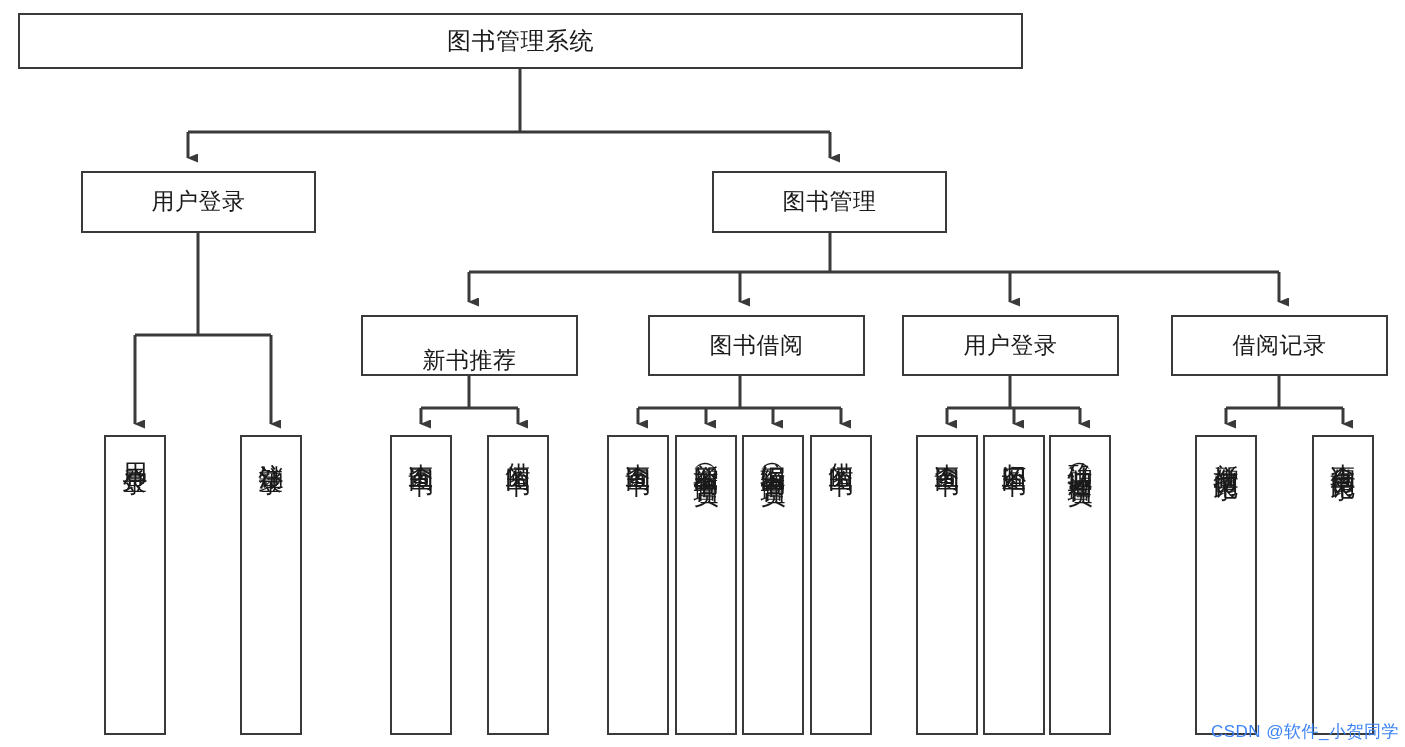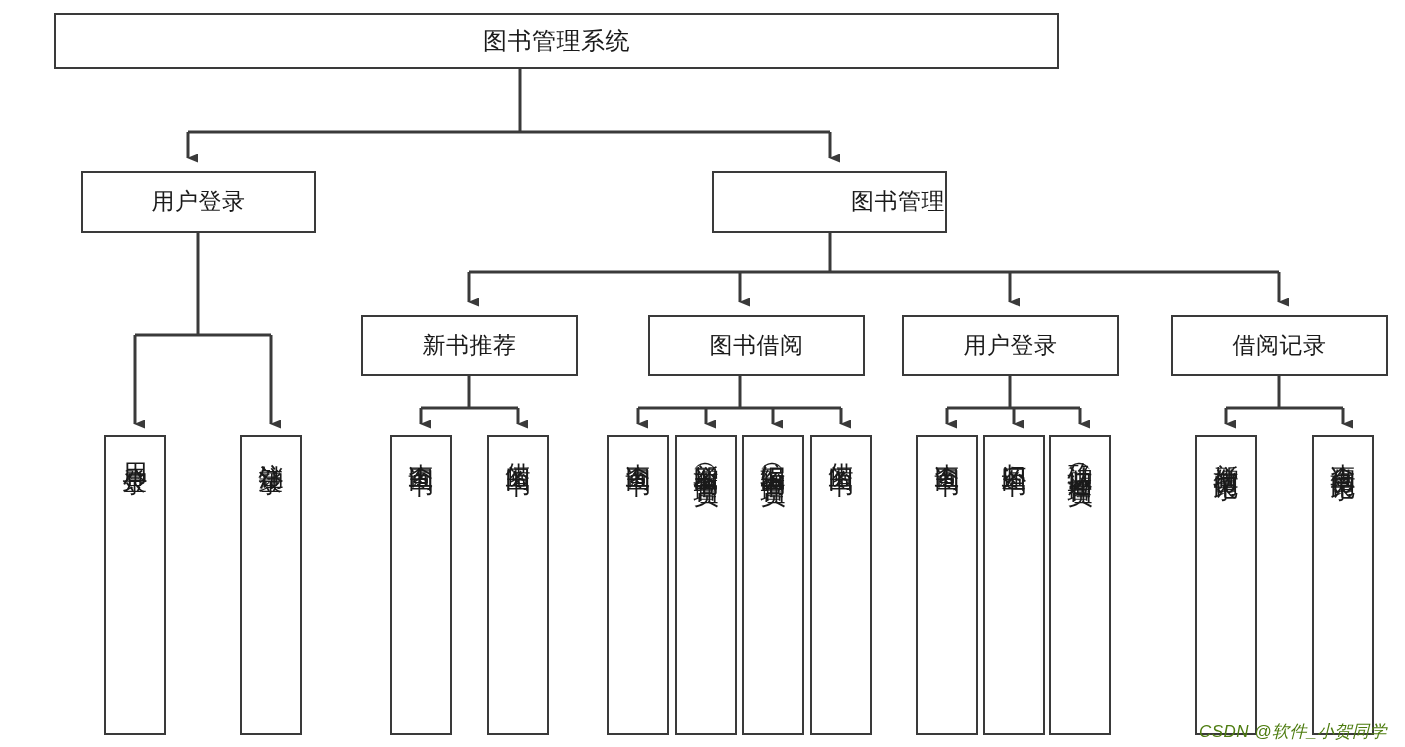--- a/index.html
+++ b/index.html
@@ -61,27 +61,26 @@
     writing-mode: vertical-rl;
     text-orientation: upright;
     font-size: 25px;
     line-height: 1.0;
     letter-spacing: 3px;
     white-space: normal;
     max-height: 282px;
   }
   #watermark {
     position: absolute;
-    right: 18px;
+    right: 6px;
     bottom: 4px;
     font-size: 17px;
-    color: #4d7c0f;
+    color: #3b82f6;
     letter-spacing: 0.5px;
     white-space: nowrap;
-    font-style: italic;
   }
 </style>
 </head>
 <body>
 
 <div id="diagram-root">
 
   <svg id="edge-layer" viewBox="0 0 1405 747" xmlns="http://www.w3.org/2000/svg">
     <defs>
       <marker id="arrowhead" markerWidth="9" markerHeight="11" refX="4.5" refY="10" orient="auto" markerUnits="userSpaceOnUse">
@@ -125,32 +124,32 @@
       <path d="M 1014,408 L 1014,424" marker-end="url(#arrowhead)"></path>
       <path d="M 1080,408 L 1080,424" marker-end="url(#arrowhead)"></path>
 
       <path d="M 1279,376 L 1279,408"></path>
       <path d="M 1226,408 L 1343,408"></path>
       <path d="M 1226,408 L 1226,424" marker-end="url(#arrowhead)"></path>
       <path d="M 1343,408 L 1343,424" marker-end="url(#arrowhead)"></path>
     </g>
   </svg>
 
-  <div class="node h root" style="left:18px; top:13px; width:1005px; height:56px;margin-left:36px;">
+  <div class="node h root" style="left:18px; top:13px; width:1005px; height:56px;">
     <span class="node-label">图书管理系统</span>
   </div>
 
   <div class="node h" style="left:81px; top:171px; width:235px; height:62px;">
     <span class="node-label">用户登录</span>
   </div>
-  <div class="node h" style="left:712px; top:171px; width:235px; height:62px;justify-content:flex-end;">
+  <div class="node h" style="left:712px; top:171px; width:235px; height:62px;">
     <span class="node-label">图书管理</span>
   </div>
 
-  <div class="node h" style="left:361px; top:315px; width:217px; height:61px;">
+  <div class="node h" style="left:361px; top:315px; width:217px; height:61px;align-items:flex-end;">
     <span class="node-label">新书推荐</span>
   </div>
   <div class="node h" style="left:632px; top:315px; width:217px; height:61px;margin-left:16px;">
     <span class="node-label">图书借阅</span>
   </div>
   <div class="node h" style="left:902px; top:315px; width:217px; height:61px;">
     <span class="node-label">用户登录</span>
   </div>
   <div class="node h" style="left:1171px; top:315px; width:217px; height:61px;justify-content:center;">
     <span class="node-label">借阅记录</span>

